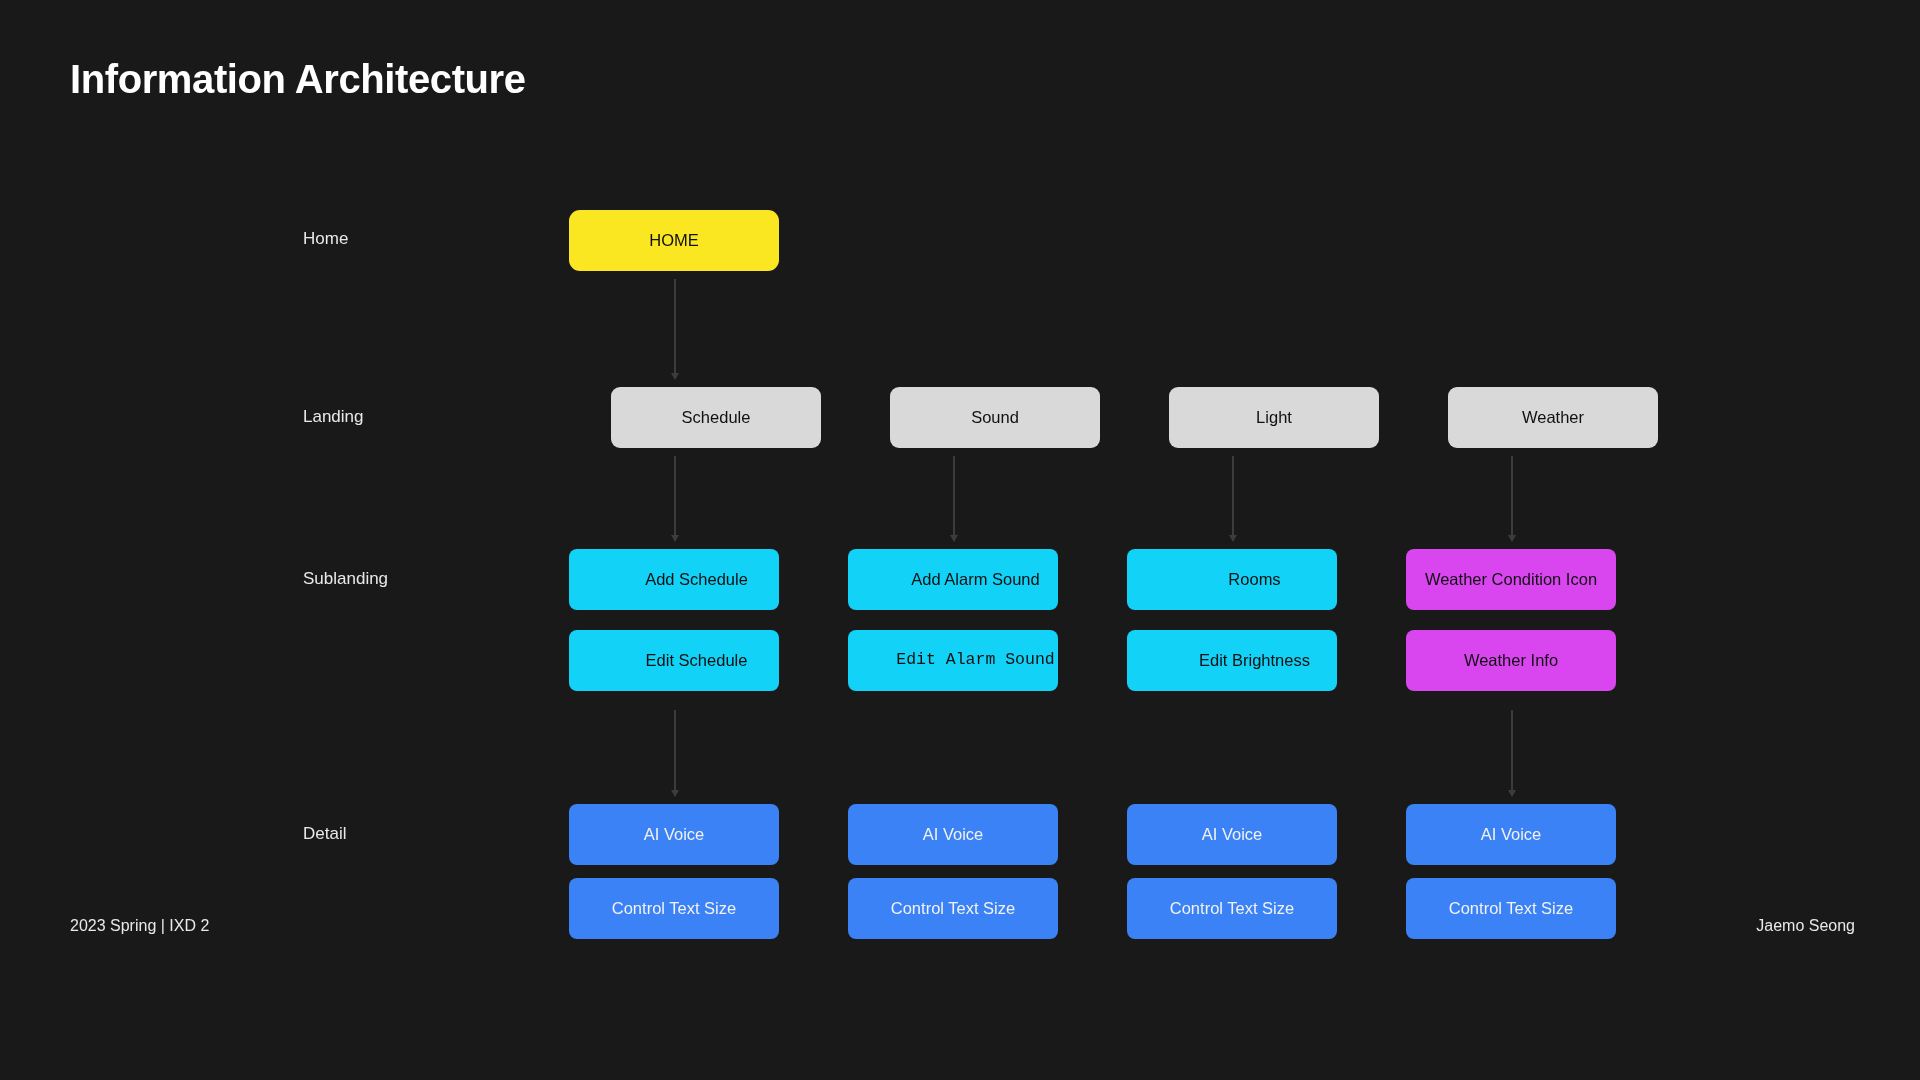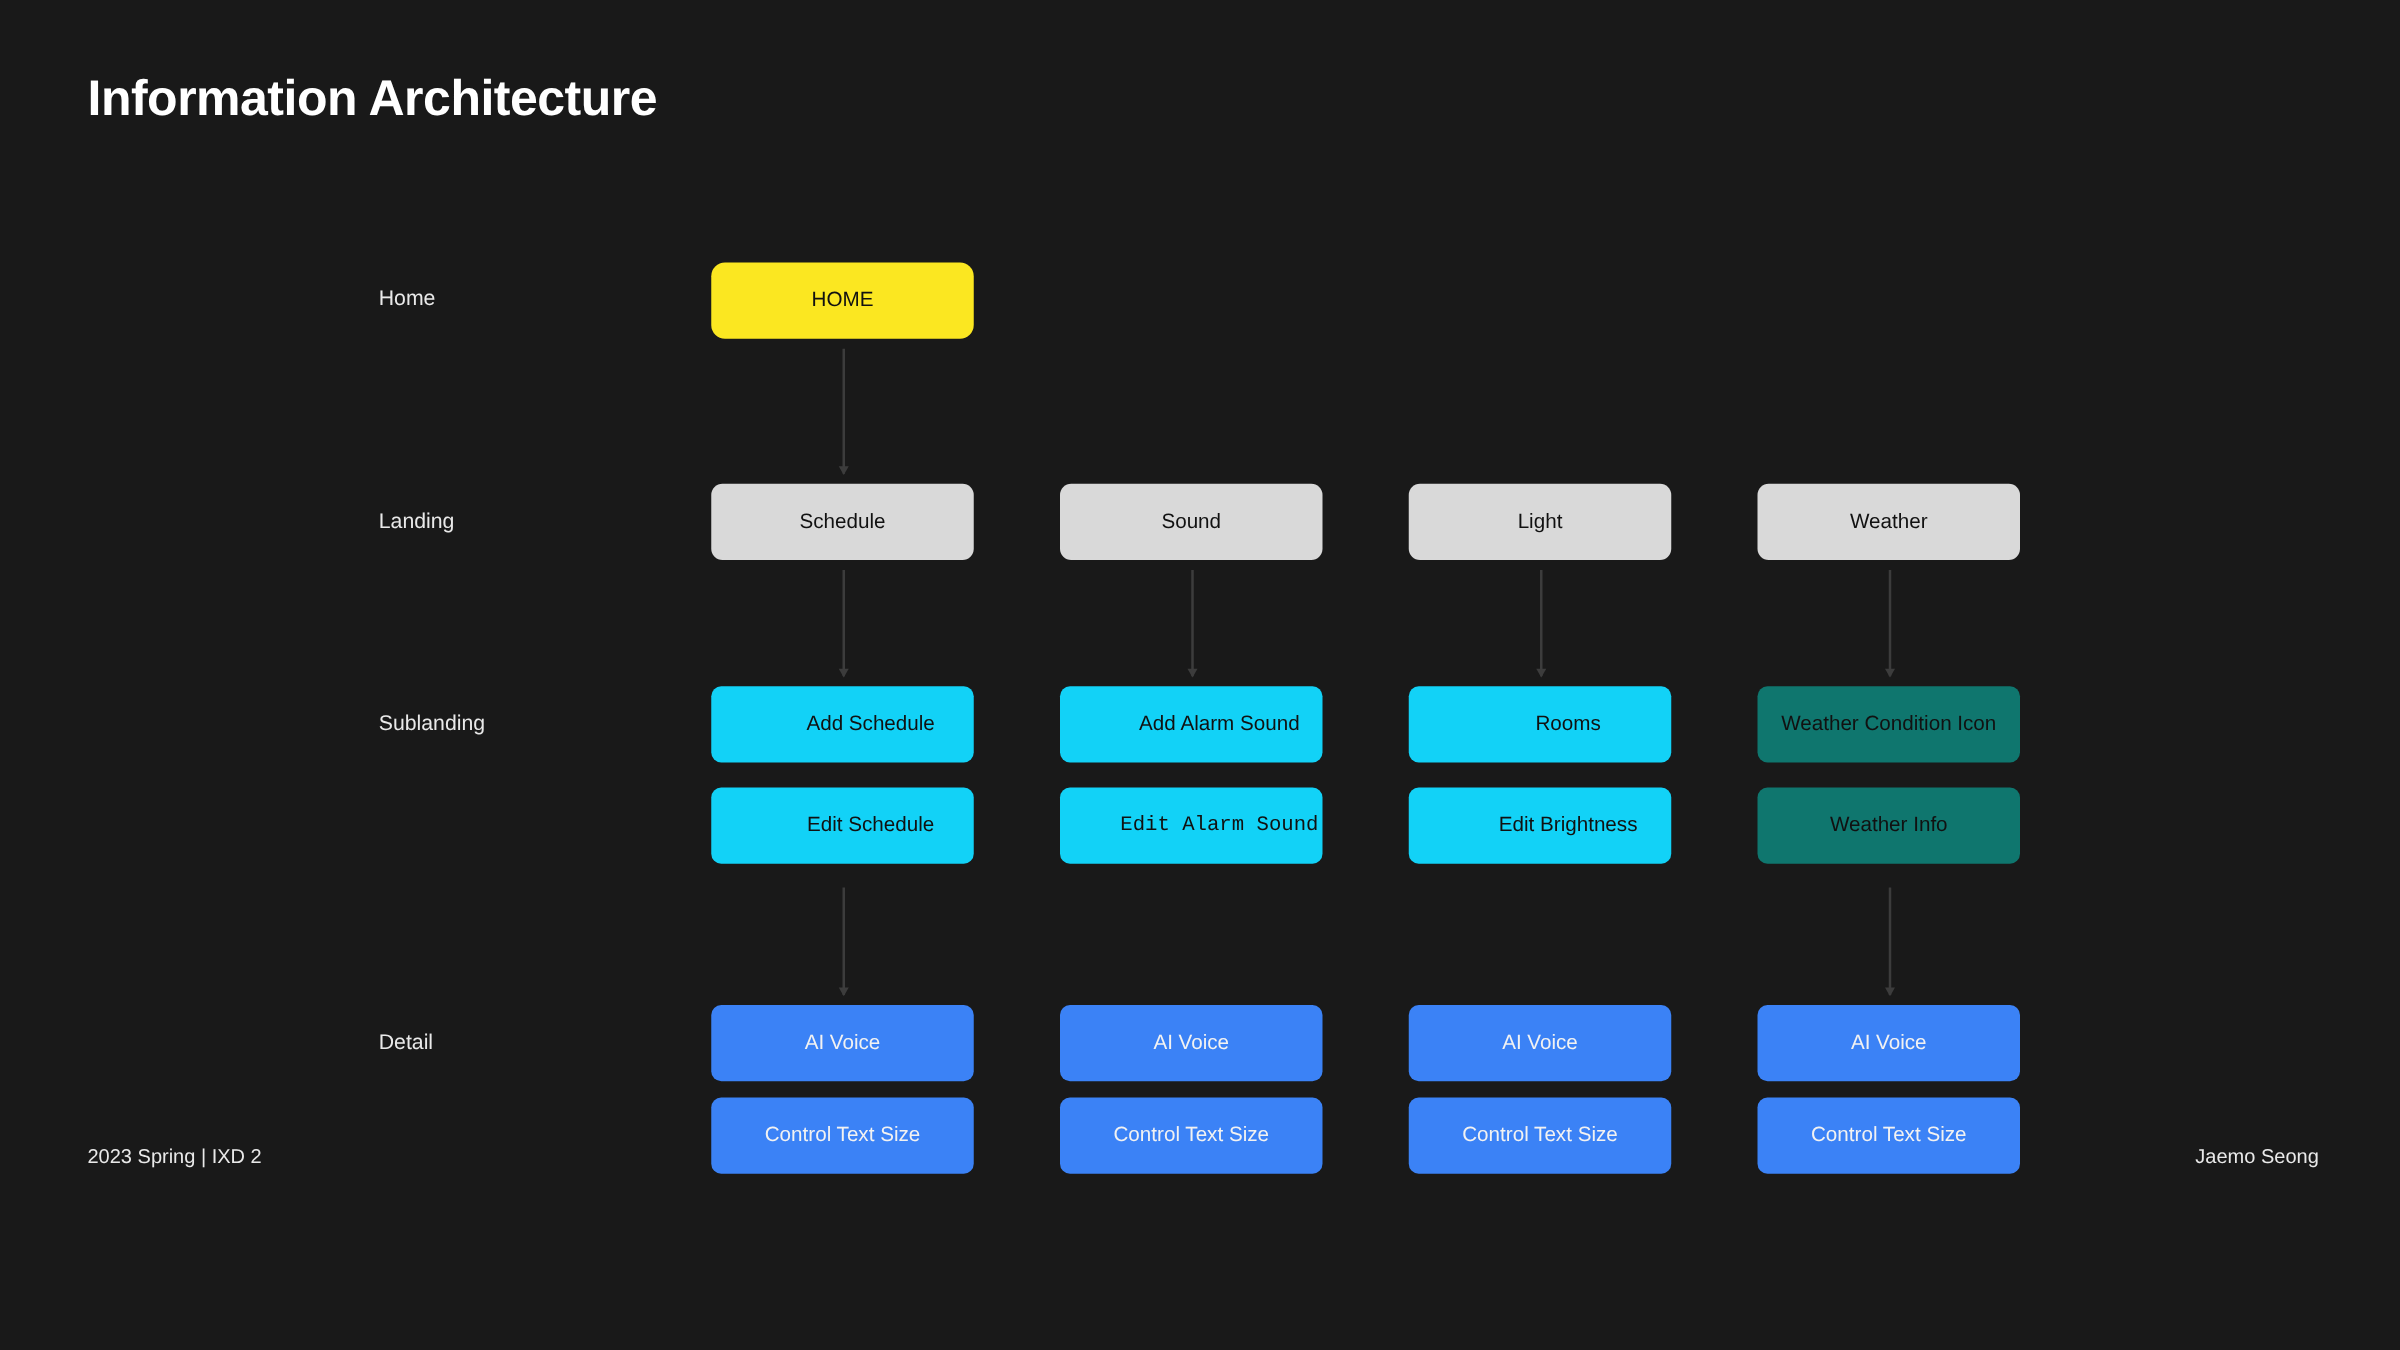--- a/index.html
+++ b/index.html
@@ -56,23 +56,23 @@
     align-items: center;
     justify-content: center;
     font-size: 16.5px;
     font-weight: 400;
     line-height: 1;
     white-space: nowrap;
     text-align: center;
   }
 
   .node--home   { background: #FBE721; color: #111111; border-radius: 11px; }
-  .node--landing{ background: #D9D9D9; color: #111111; }
+  .node--landing{ background: #D9D9D9; color: #111111; margin-left: 42px; }
   .node--cyan   { background: #12D2F7; color: #111111; border-radius: 8px; padding-left: 45px; }
-  .node--purple { background: #0f766e; color: #111111; border-radius: 8px; }
+  .node--purple { background: #d946ef; color: #111111; border-radius: 8px; }
   .node--dark   { background: #3b82f6; color: #f2f2f2; border-radius: 8px; }
 
   
   .connector {
     position: absolute;
     width: 2px;
     background: #3c3c3c;
   }
   .connector .arrow-head {
     position: absolute;

